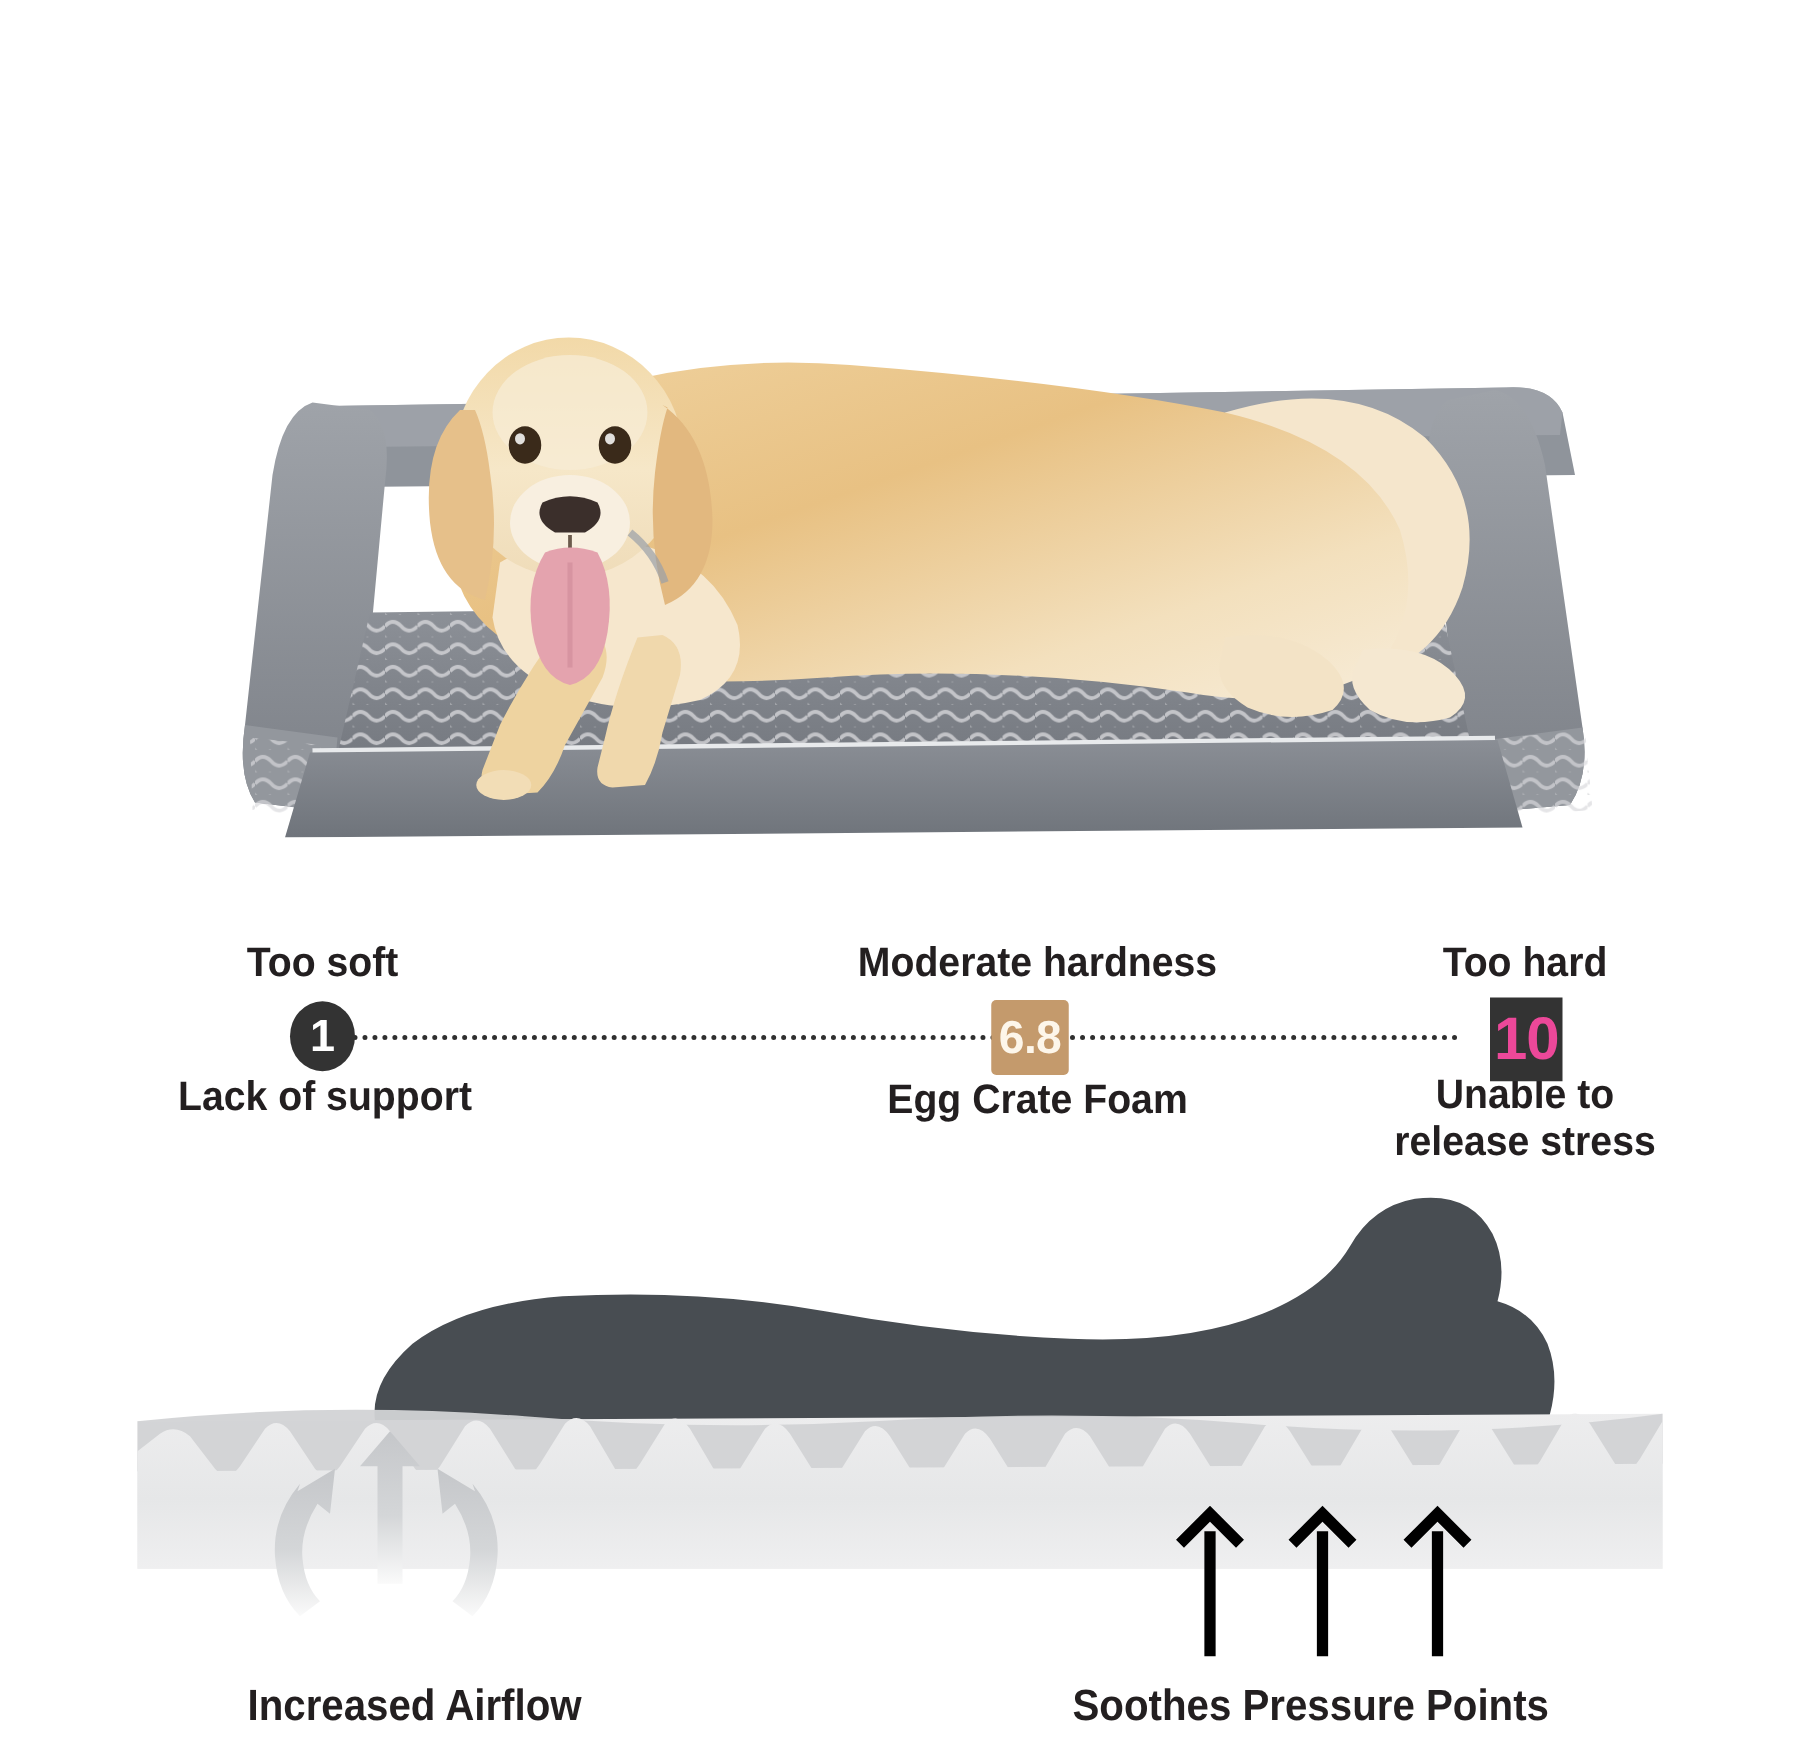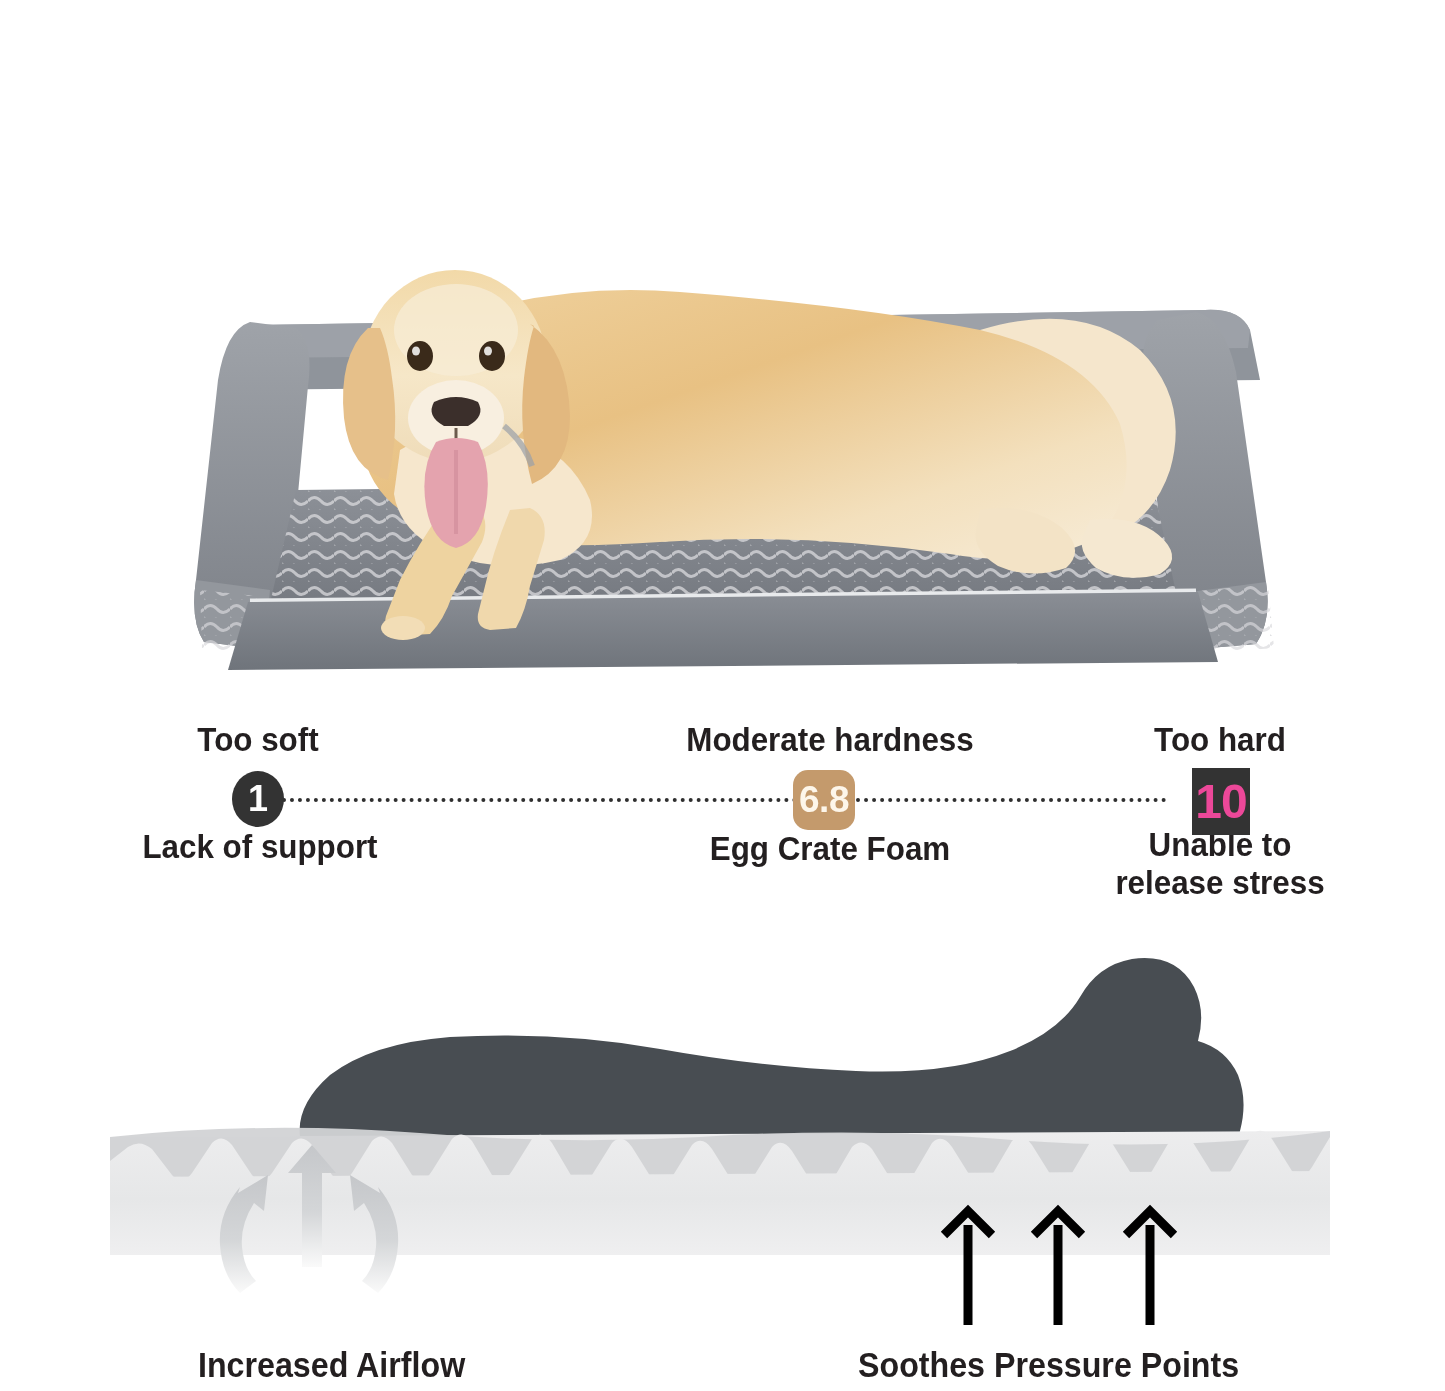--- a/index.html
+++ b/index.html
@@ -47,21 +47,21 @@
     left: 100px;
     top: 150px;
     width: 1245px;
     height: 520px;
   }
 
   
   #hardness-scale {
     position: absolute;
     left: 0;
-    top: 708px;
+    top: 738px;
     width: 1445px;
     height: 215px;
   }
   .scale-line {
     position: absolute;
     top: 90px;
     height: 0;
     border-top: 4px dotted #2f2f2f;
   }
   #scale-line-left  { left: 282px;  width: 515px; }
@@ -104,21 +104,21 @@
     font-size: 36px;
     font-weight: bold;
     display: flex;
     align-items: center;
     justify-content: center;
   }
   #badge-68 {
     position: absolute;
     left: 793px; top: 62px;
     width: 62px; height: 60px;
-    border-radius: 15px;
+    border-radius: 4px;
     background: #c49a6c;
     color: #fdf6ea;
     font-size: 37px;
     font-weight: bold;
     display: flex;
     align-items: center;
     justify-content: center;
     letter-spacing: -0.5px;
   }
   #badge-10 {

